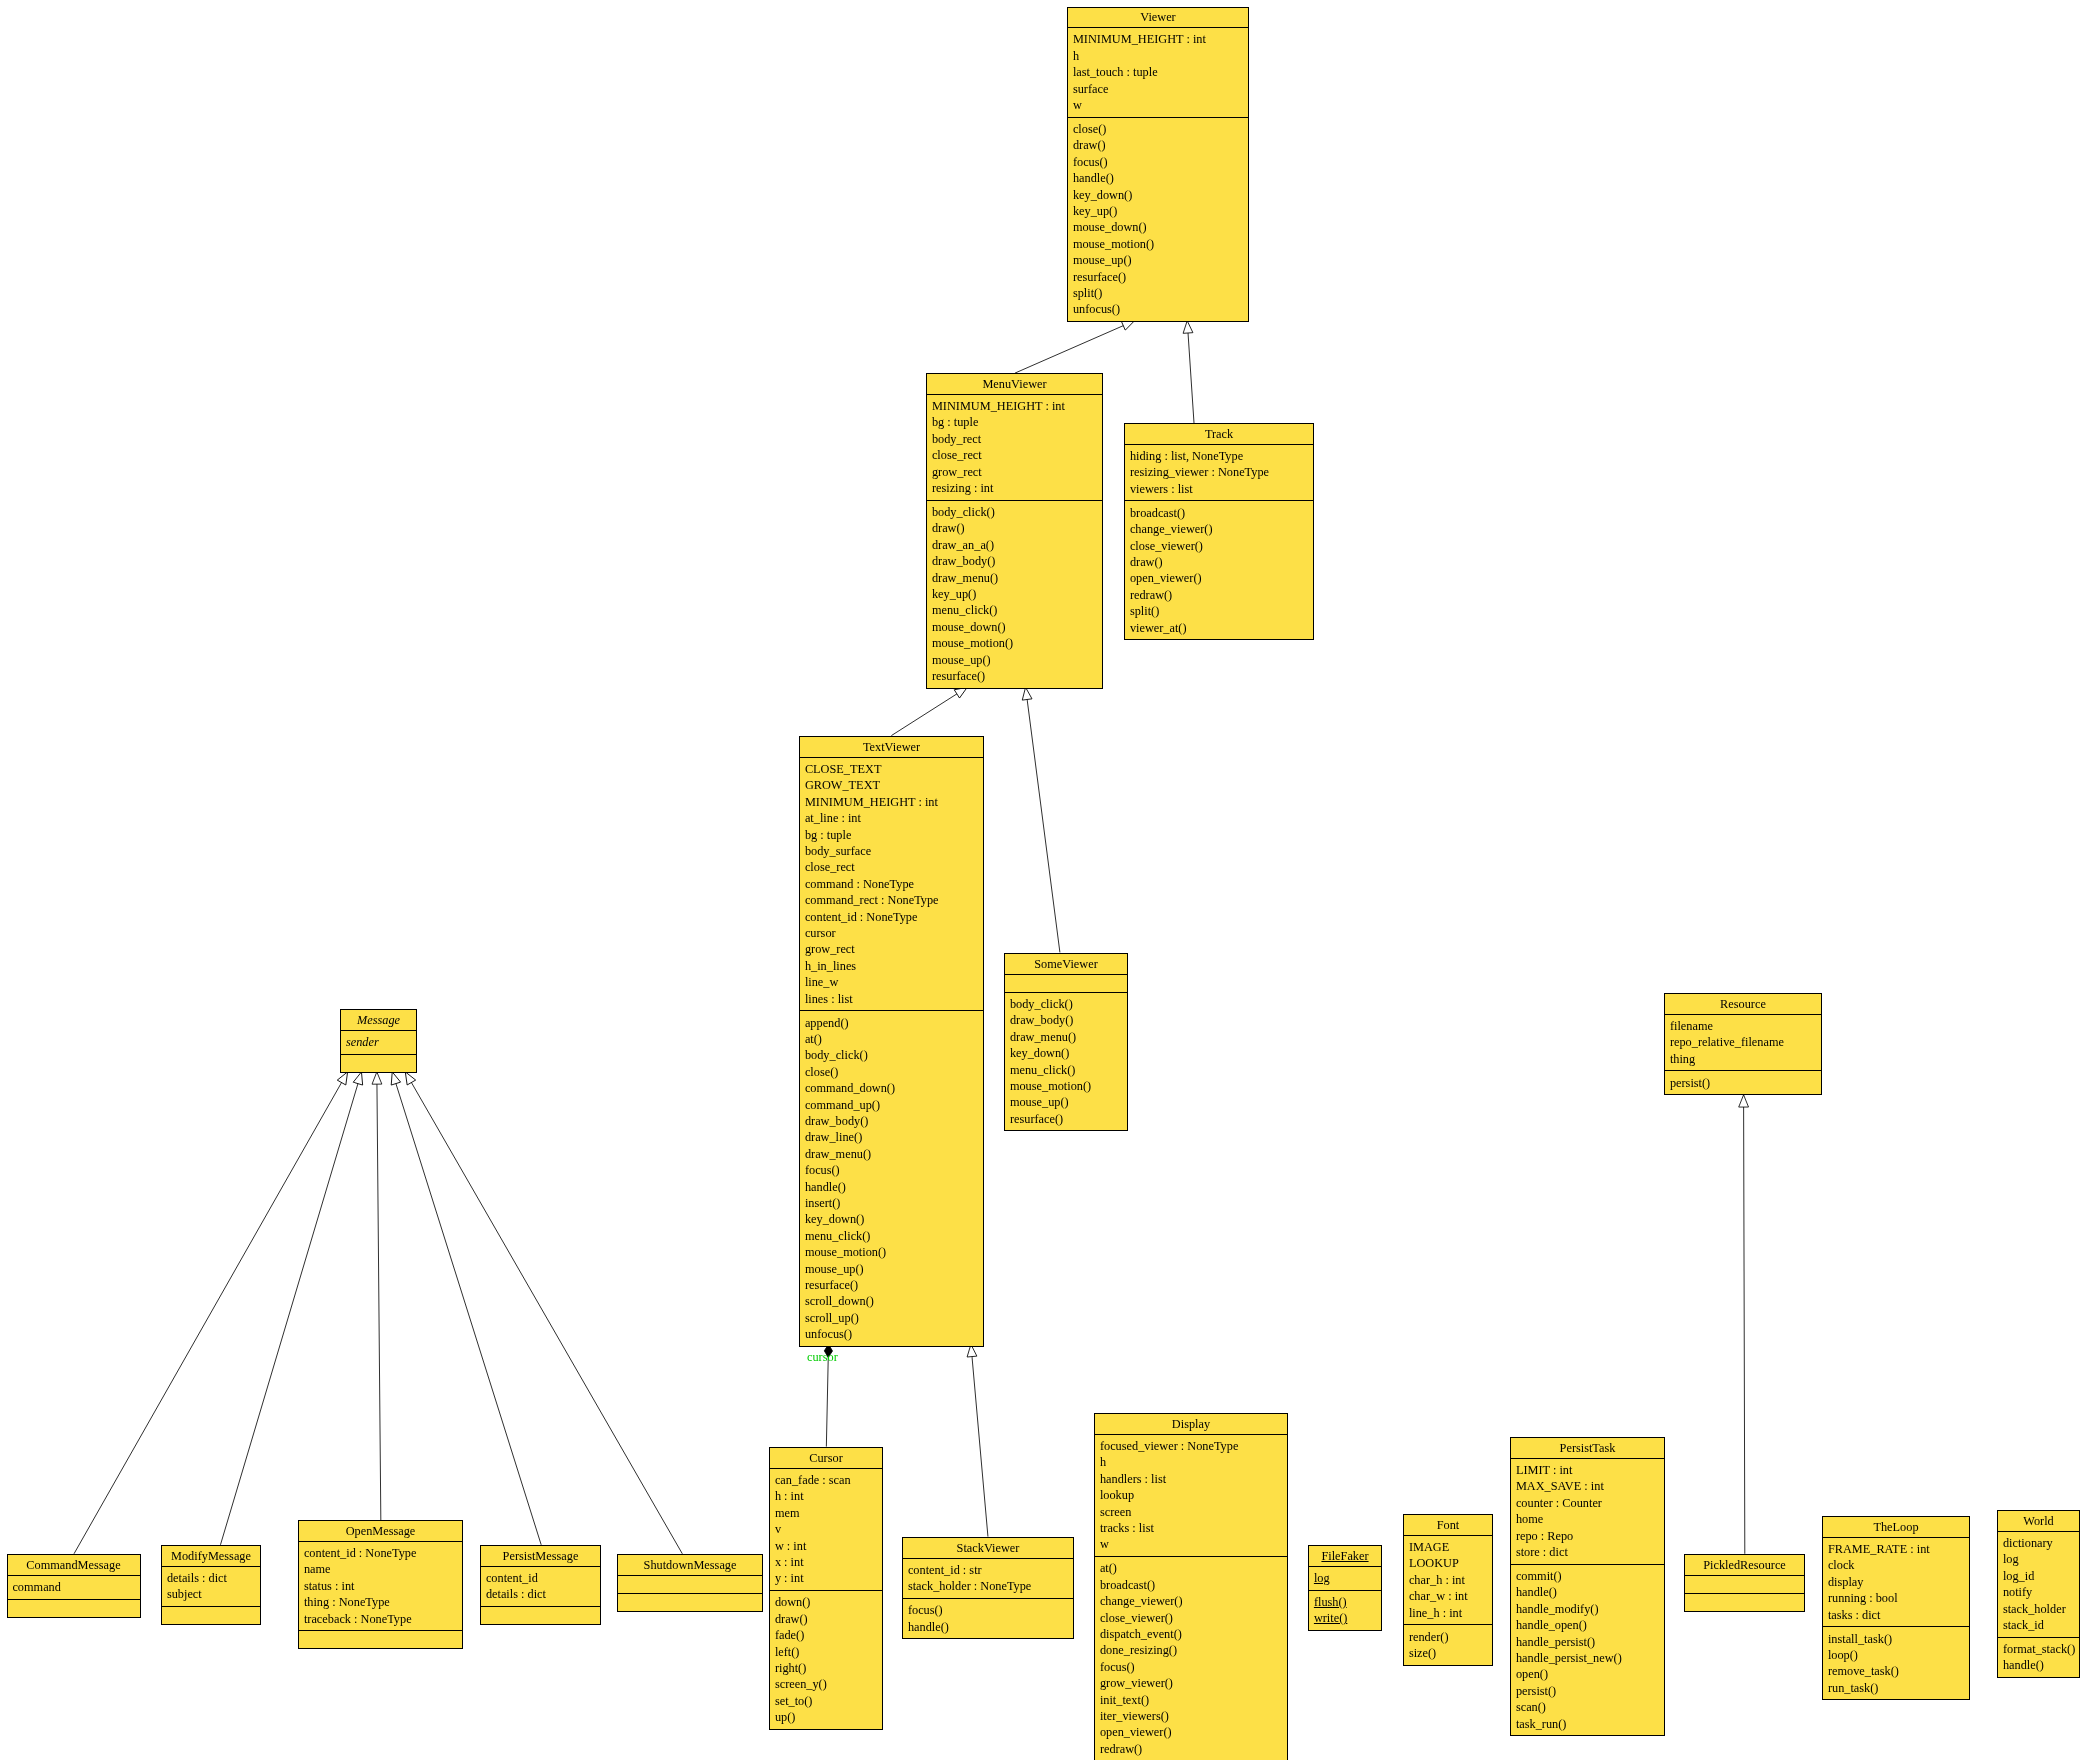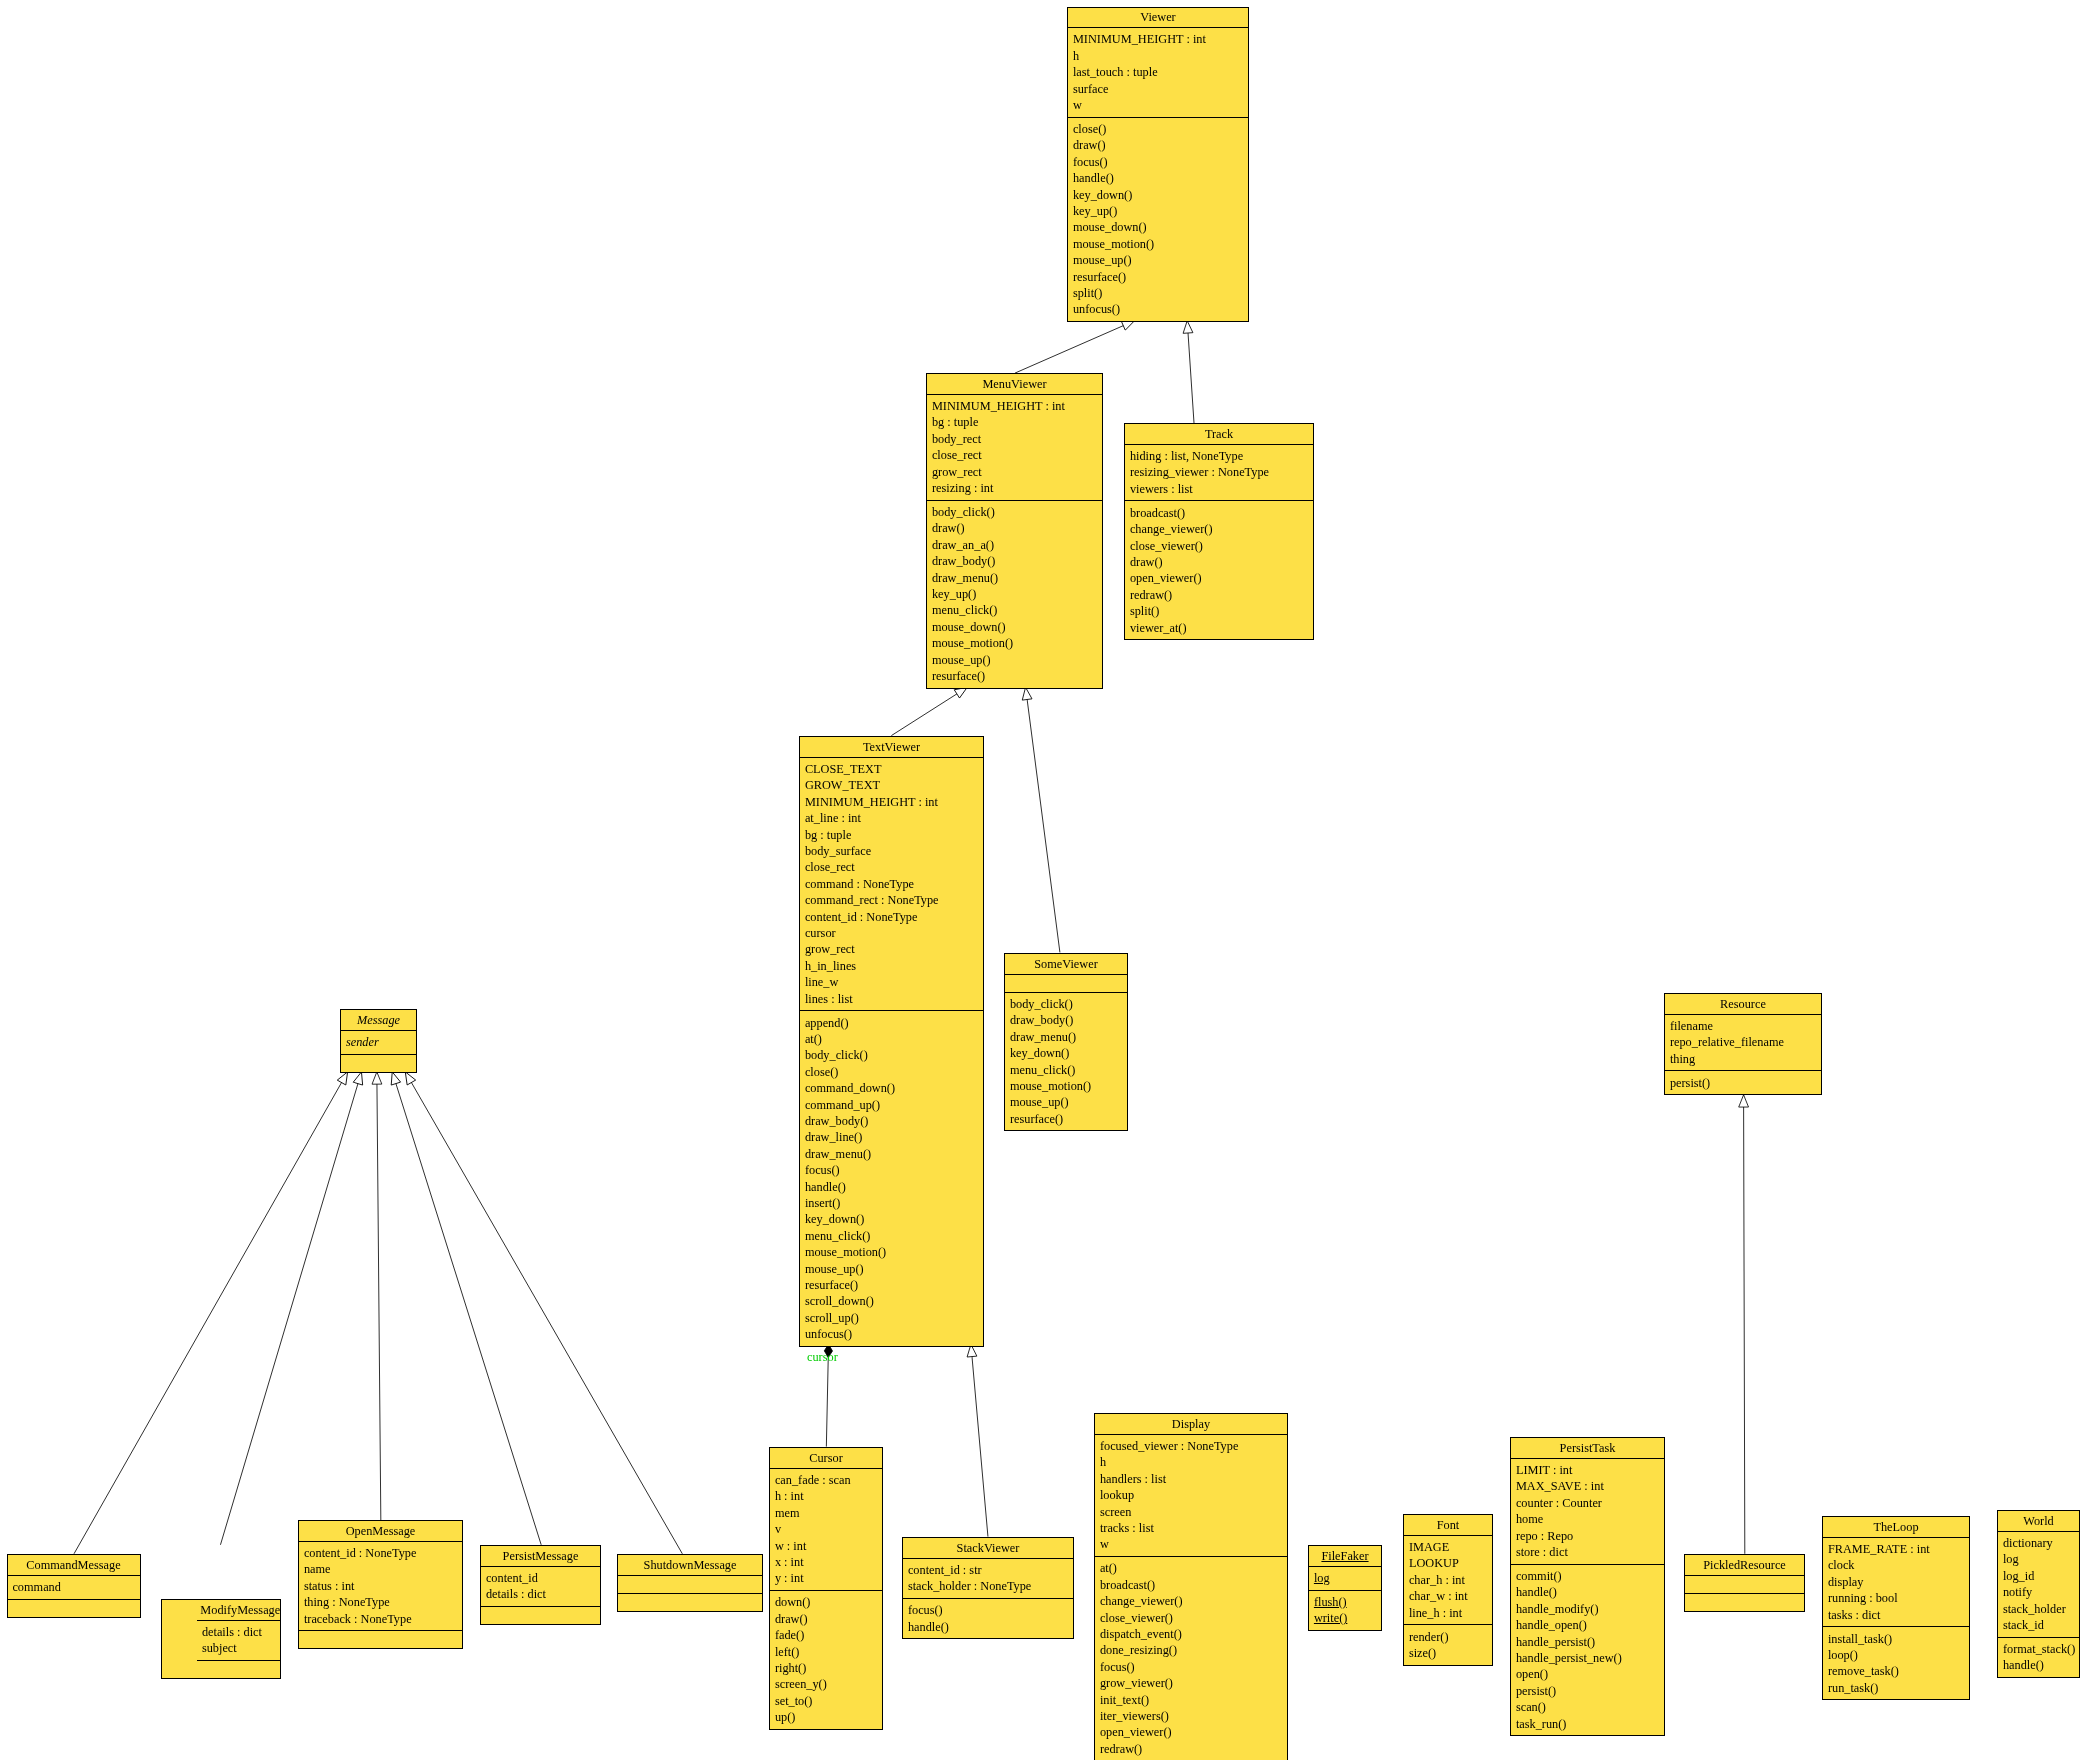--- a/index.html
+++ b/index.html
@@ -206,21 +206,21 @@
       </div>
       <div class="uml-compartment"></div>
     </div>
     <div class="uml-class" style="left: 6.5px; top: 1554px; width: 134px;">
       <div class="uml-title">CommandMessage</div>
       <div class="uml-compartment">
         <div class="uml-row">command</div>
       </div>
       <div class="uml-compartment"></div>
     </div>
-    <div class="uml-class" style="left: 161px; top: 1599px; width: 120px; padding-left: 35px;">
+    <div class="uml-class" style="left: 161px; top: 1545px; width: 100px;">
       <div class="uml-title">ModifyMessage</div>
       <div class="uml-compartment">
         <div class="uml-row">details : dict</div>
         <div class="uml-row">subject</div>
       </div>
       <div class="uml-compartment"></div>
     </div>
     <div class="uml-class" style="left: 298px; top: 1520px; width: 165px;">
       <div class="uml-title">OpenMessage</div>
       <div class="uml-compartment">

